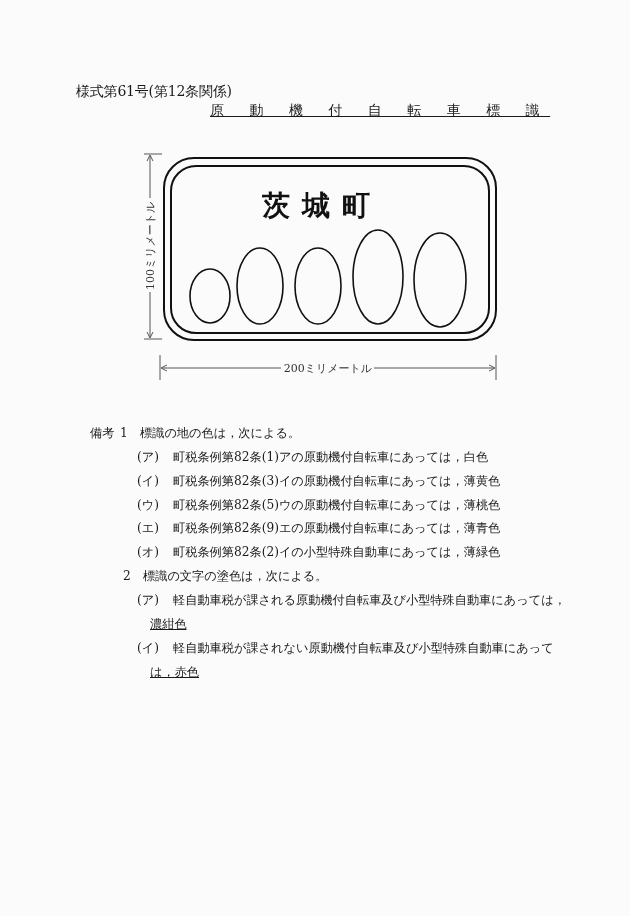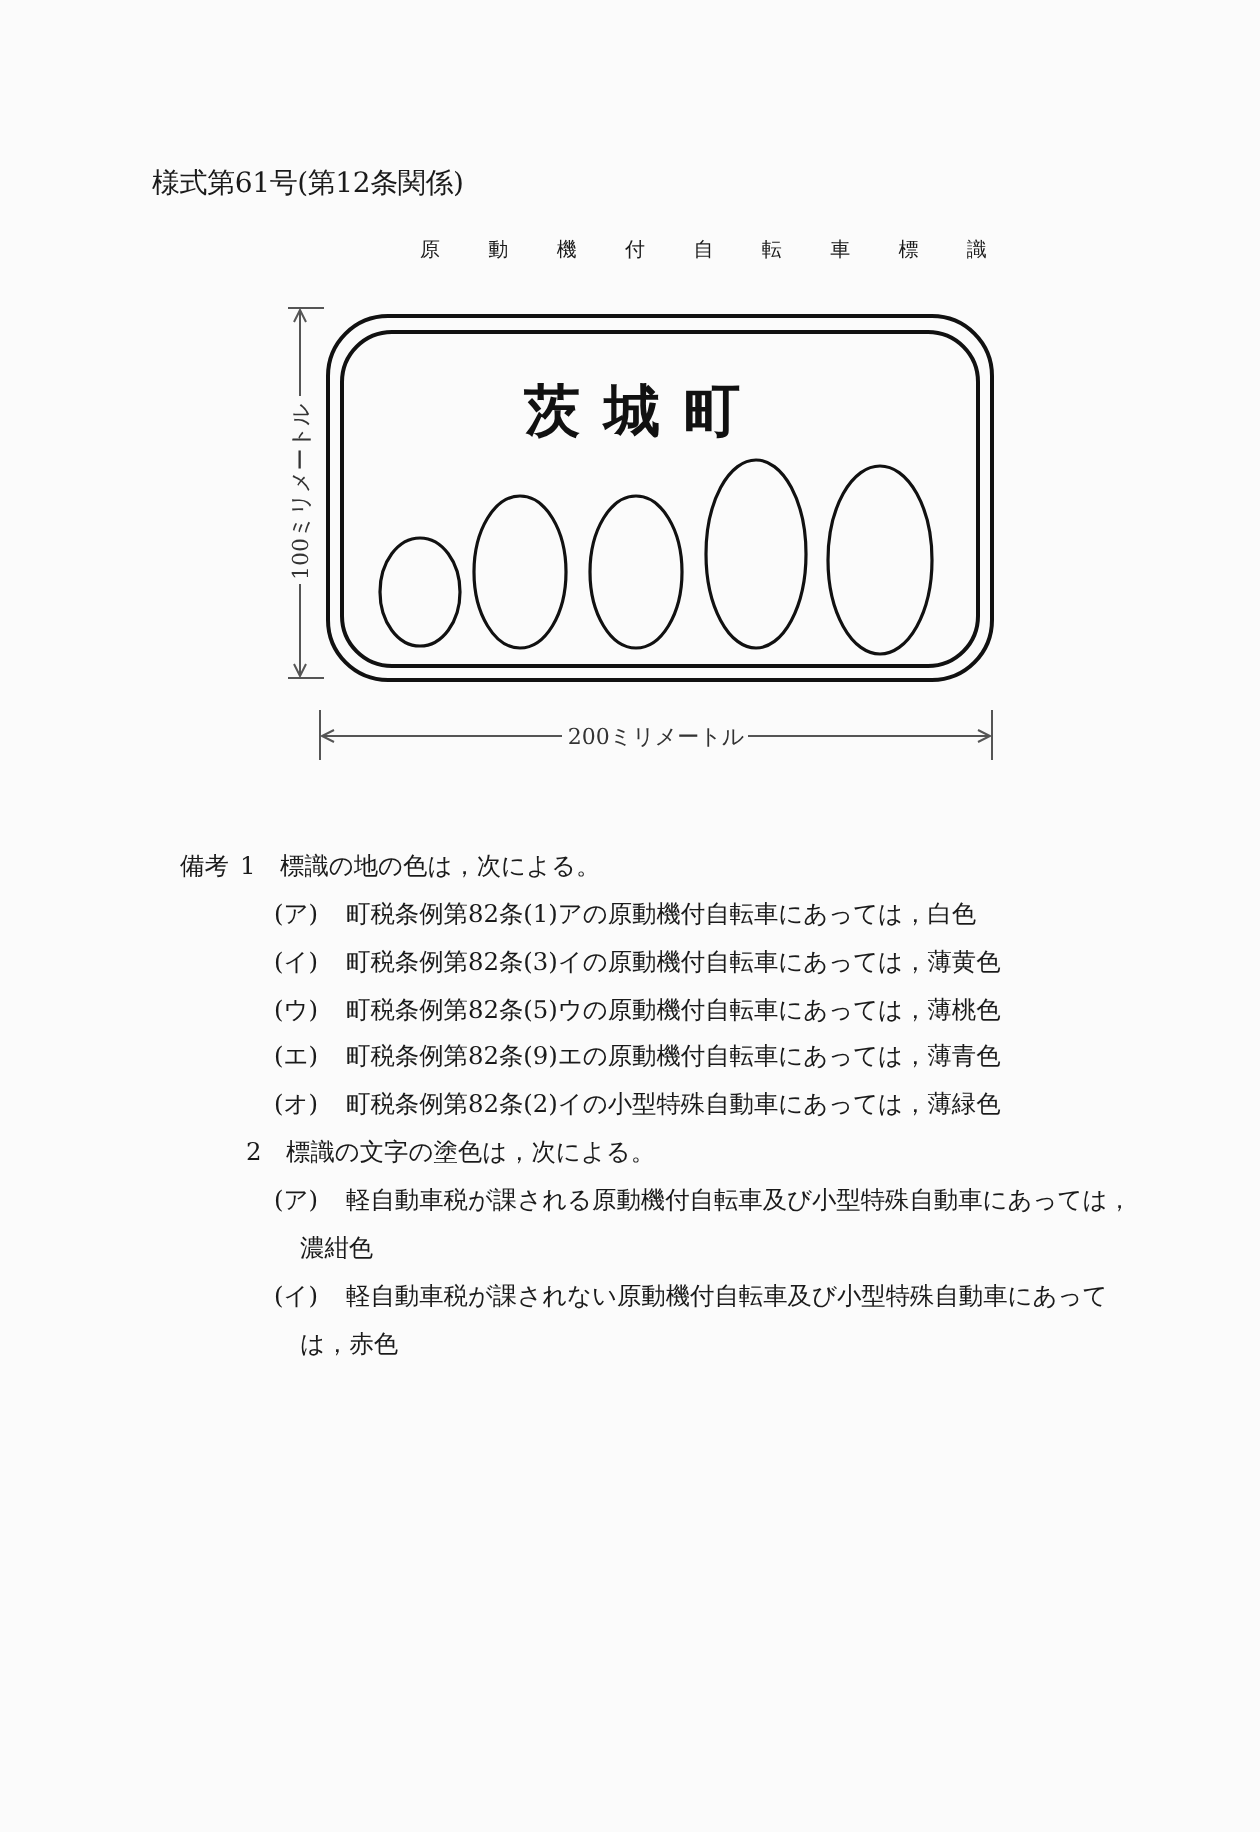--- a/index.html
+++ b/index.html
@@ -8,41 +8,41 @@
       background: #fbfbfb;
       font-family: "DejaVu Serif", "Liberation Serif", serif;
       color: #1a1a1a;
       position: relative;
     }
     .form-label {
       position: absolute; left: 76px; top: 83px;
       font-size: 14px; letter-spacing: -0.2px;
     }
     .doc-title {
-      position: absolute; left: 210px; top: 118px;
-      font-size: 10px; letter-spacing: 10.5px; white-space: nowrap;
+      position: absolute; left: 210px; top: 102px;
+      font-size: 14px; letter-spacing: 10.5px; white-space: nowrap; text-decoration: underline;
     }
     .diagram { position: absolute; left: 0; top: 0; }
     .plate-text {
       font-family: "DejaVu Sans", "Liberation Sans", sans-serif;
       font-weight: bold;
     }
     .dim-label { font-family: "DejaVu Serif", "Liberation Serif", serif; font-size: 11px; fill: #333; }
     .notes { position: absolute; left: 0; top: 0; width: 630px; }
     .line {
       position: absolute; font-size: 12.2px; white-space: nowrap;
     }
     .note-head { left: 90px; top: 425px; }
     .note-head .k1 { display: inline-block; width: 30px; }
     .note-head .k2 { display: inline-block; width: 20px; }
     .sub { left: 137px; }
     .sub .mark { display: inline-block; width: 36px; }
     .sec2 { left: 123px; top: 568px; }
     .sec2 .num { display: inline-block; width: 20px; }
-    .cont { left: 150px; }
+    .cont { left: 150px; text-decoration: underline; }
   </style>
 </head>
 <body>
 
 <div class="form-label">様式第61号(第12条関係)</div>
 <div class="doc-title">原 動 機 付 自 転 車 標 識</div>
 
 <svg class="diagram" width="630" height="400" viewBox="0 0 630 400">
 
   <g stroke="#555" stroke-width="1" fill="none">

